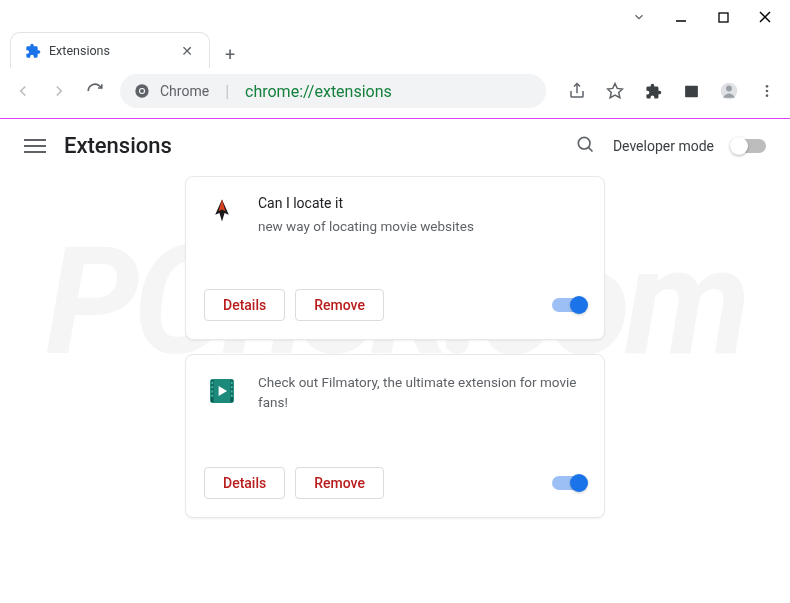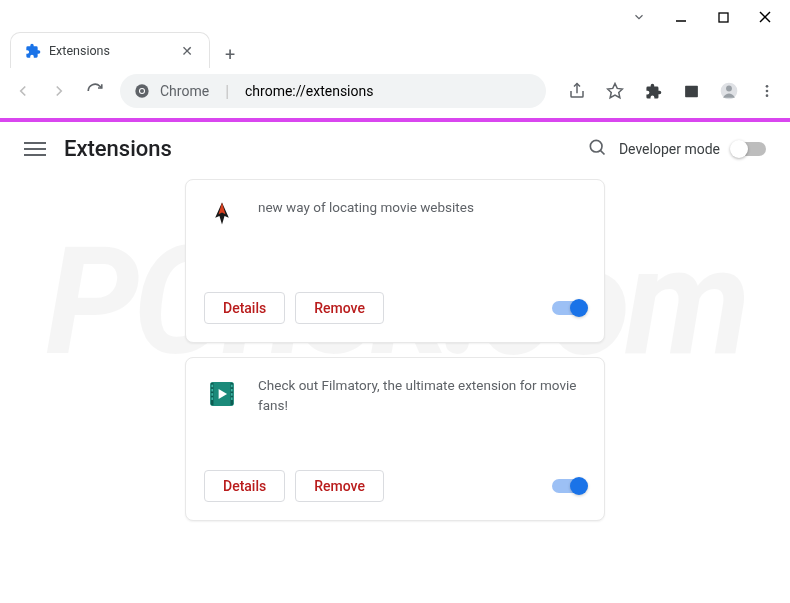--- a/index.html
+++ b/index.html
@@ -25,38 +25,38 @@
     border-top-left-radius:10px; border-top-right-radius:10px;
     padding:8px 14px; height:36px; min-width:200px; position:relative;
     border:1px solid #e3e3e3; border-bottom:none;
   }
   .tab-icon { width:16px; height:16px; display:flex; align-items:center; justify-content:center; }
   .tab-title { font-size:12.5px; color:#3c4043; flex:1; }
   .tab-close { color:#5f6368; font-size:14px; width:16px; text-align:center; }
   .newtab { width:28px; height:28px; display:flex; align-items:center; justify-content:center; color:#5f6368; font-size:18px; margin-left:6px; }
   
   
-  .toolbar { display:flex; align-items:center; gap:14px; padding:6px 12px 10px; border-bottom:4px solid #d946ef; }
+  .toolbar { display:flex; align-items:center; gap:14px; padding:6px 12px 10px; border-bottom:1px solid #d946ef; }
   .nav-btn { width:22px; height:22px; display:flex; align-items:center; justify-content:center; color:#bdbdbd; }
   .nav-btn.active { color:#5f6368; }
   .omnibox { flex:1; display:flex; align-items:center; gap:10px; background:#f1f3f4; border-radius:20px; padding:6px 14px; height:34px; }
   .lock { color:#5f6368; display:flex; align-items:center; }
   .url-prefix { color:#5f6368; font-size:14px; }
   .url-sep { color:#c4c4c4; margin:0 6px; }
-  .url-main { color:#000000; font-size:14px; }
+  .url-main { color:#15803d; font-size:16px; }
   .chip { width:22px; height:22px; display:flex; align-items:center; justify-content:center; color:#5f6368; }
   .toolbar-icons { display:flex; align-items:center; gap:16px; margin-left:6px; }
   
   
   .page-header { display:flex; align-items:center; justify-content:space-between; padding:14px 24px 18px; position:relative; z-index:1; }
   .left-hdr { display:flex; align-items:center; gap:18px; }
   .hamburger { width:22px; display:flex; flex-direction:column; gap:4px; }
   .hamburger span { height:2px; background:#5f6368; }
   .page-title { font-size:22px; font-weight:500; color:#202124; }
-  .right-hdr { display:flex; align-items:center; gap:12px; }
+  .right-hdr { display:flex; align-items:center; gap:18px; }
   .search-ic { color:#5f6368; }
   .devmode-label { font-size:14px; color:#3c4043; }
   .toggle-off { width:34px; height:14px; background:#bdbdbd; border-radius:10px; position:relative; }
   .toggle-off::after { content:''; position:absolute; width:18px; height:18px; background:#fff; border-radius:50%; box-shadow:0 1px 3px rgba(0,0,0,0.3); top:-2px; left:-2px; }
   
   
   .cards { display:flex; flex-direction:column; align-items:center; gap:14px; padding:0 24px; position:relative; z-index:1; }
   .card {
     width:420px; background:#fff; border:1px solid #e8e8e8; border-radius:8px;
     box-shadow:0 1px 2px rgba(0,0,0,0.06); padding:18px;
@@ -210,20 +210,21 @@
 
   <div class="card">
     <div class="card-top">
       <div class="ext-icon">
         <svg width="34" height="34" viewBox="0 0 40 40">
           <path d="M20 4 L12 22 L17 20 L20 30 L23 20 L28 22 Z" fill="#1a1a1a"></path>
           <path d="M20 4 L16 18 L20 16 L24 18 Z" fill="#d94020"></path>
         </svg>
       </div>
       <div>
+        <div class="ext-name">Can I locate it</div>
         <div class="ext-desc">new way of locating movie websites</div>
       </div>
     </div>
     <div class="card-bottom">
       <div class="btn-row">
         <button class="btn">Details</button>
         <button class="btn">Remove</button>
       </div>
       <div class="toggle-on"></div>
     </div>

